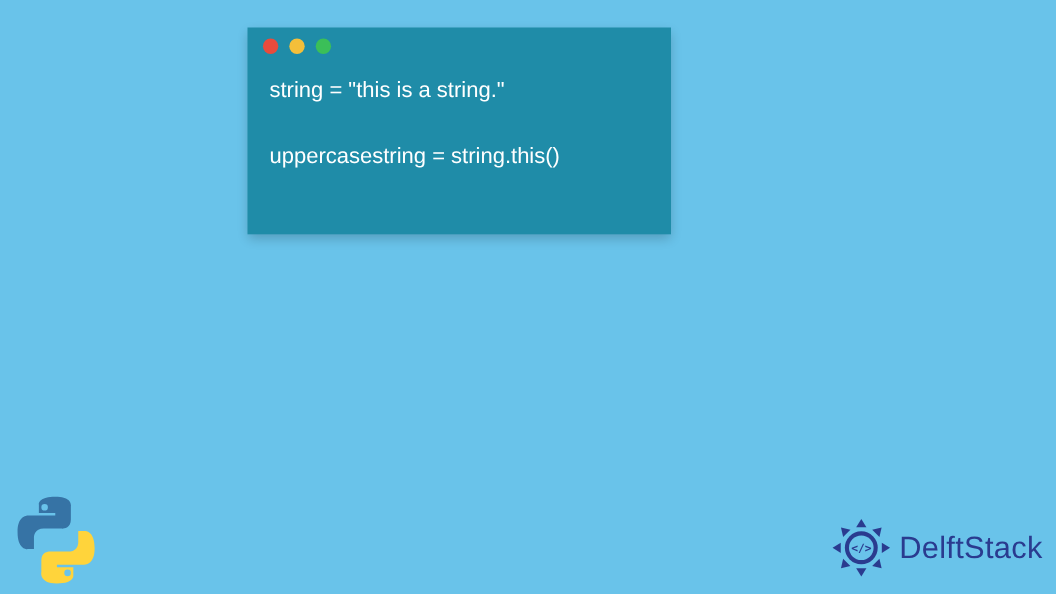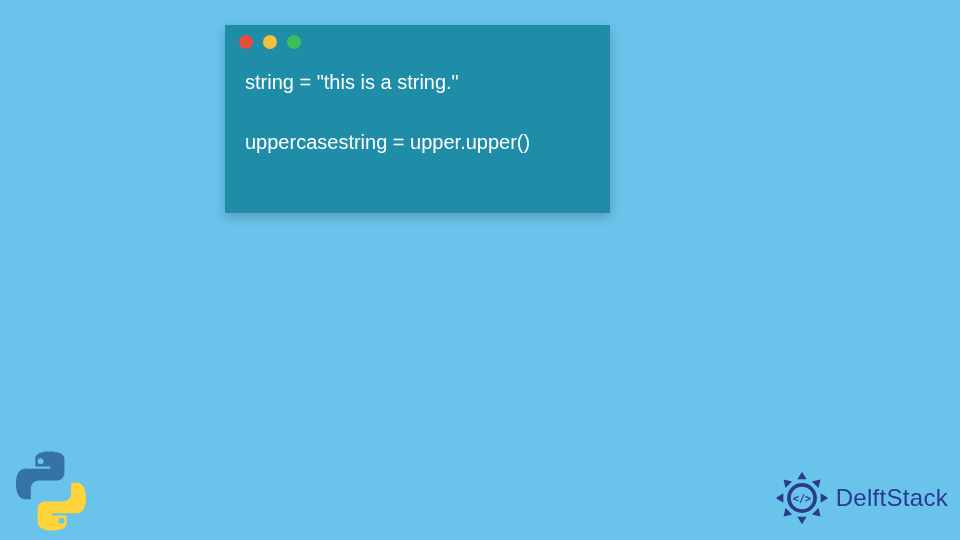--- a/index.html
+++ b/index.html
@@ -51,39 +51,39 @@
     display: flex;
     align-items: center;
     gap: 6px;
   }
   .delft-emblem {
     width: 56px;
     height: 56px;
     position: relative;
   }
   .delft-text {
-    font-size: 24px;
+    font-size: 28px;
     font-weight: 500;
     color: #2a3b8f;
     letter-spacing: 0.3px;
   }
 </style>
 </head>
 <body>
 
 <div class="code-window">
   <div class="titlebar">
     <span class="dot" style="background:#e94b3c"></span>
     <span class="dot" style="background:#f4bf3a"></span>
     <span class="dot" style="background:#3bbf58"></span>
   </div>
   <div class="code-body">
     <div class="code-line">string = "this is a string."</div>
     <div class="code-blank"></div>
-    <div class="code-line">uppercasestring = upper.upper()</div>
+    <div class="code-line">uppercasestring = string.this()</div>
     <div class="code-blank"></div>
   </div>
 </div>
 
 <div class="python-logo">
   <svg viewBox="0 0 110 110" width="82" height="82">
     <path fill="#3673A5" d="M54 2c-22 0-20 10-20 10v10h20v3H22s-14-2-14 20 12 21 12 21h8V53s-1-12 12-12h22s11 1 11-11V14S76 2 54 2zM41 11a4 4 0 1 1 0 8 4 4 0 0 1 0-8z"></path>
     <path fill="#FFD43B" d="M56 108c22 0 20-10 20-10V88H56v-3h32s14 2 14-20-12-21-12-21h-8v13s1 12-12 12H48s-11-1-11 11v14s-3 14 19 14zm13-9a4 4 0 1 1 0-8 4 4 0 0 1 0 8z"></path>
   </svg>
 </div>

